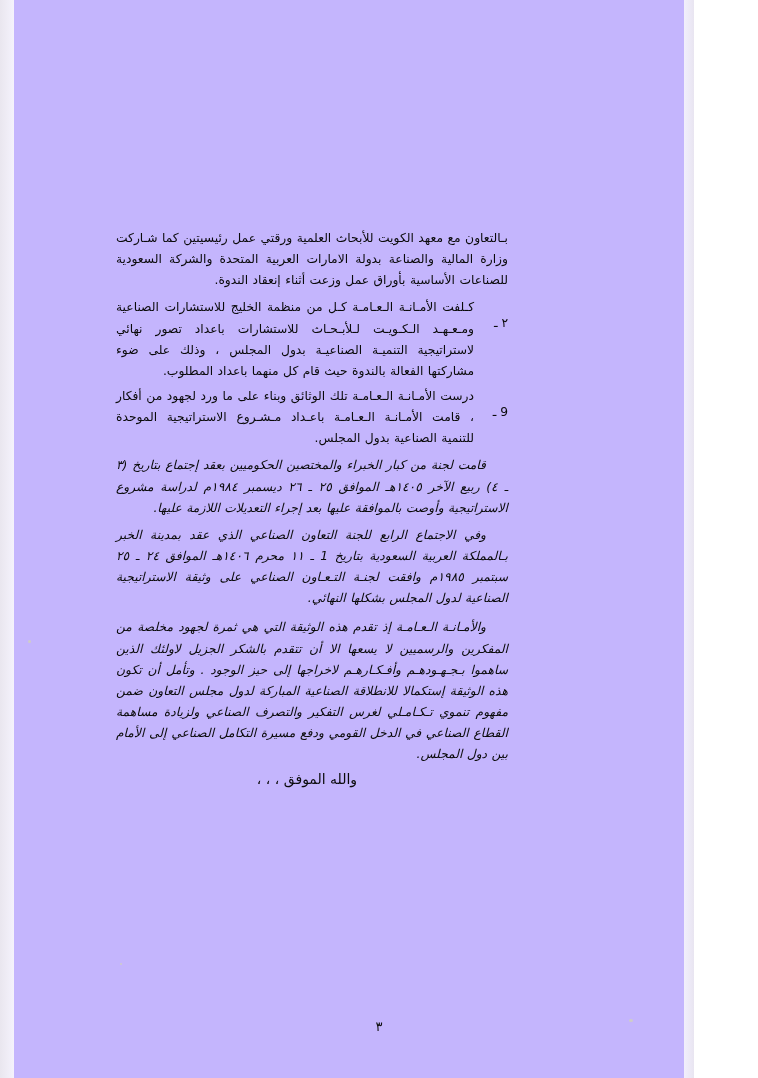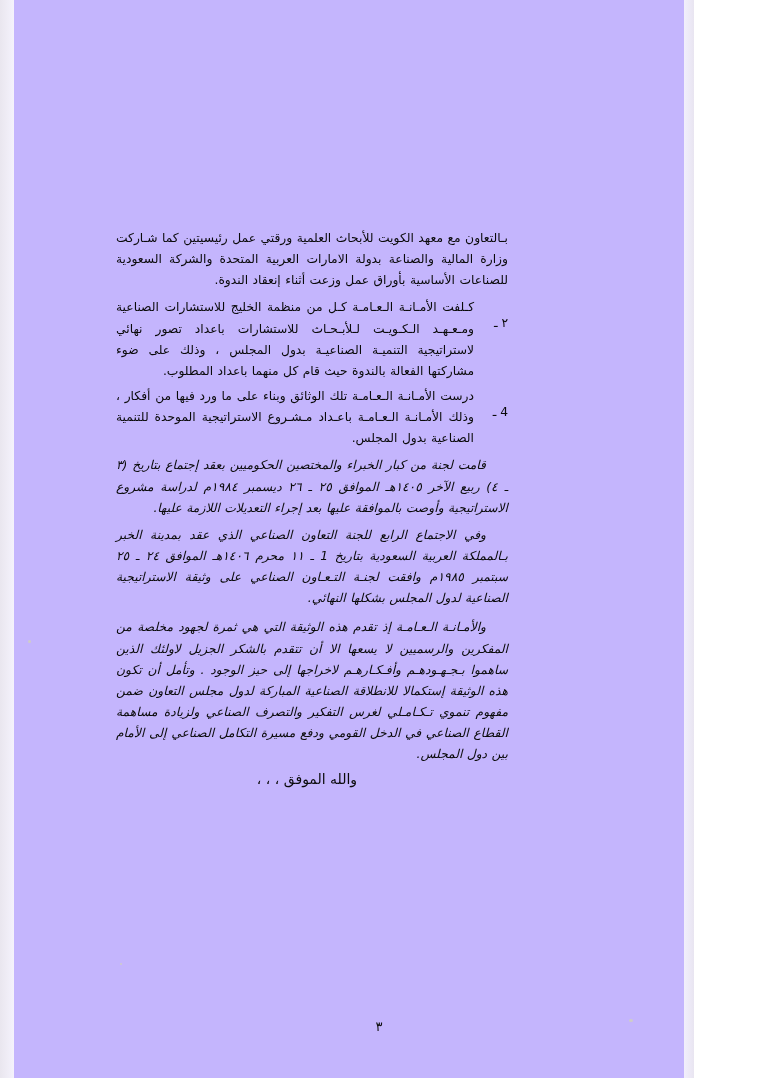--- a/index.html
+++ b/index.html
@@ -127,22 +127,22 @@
   <div class="content">
 
     <p class="para para-cont">بـالتعاون مع معهد الكويت للأبحاث العلمية ورقتي عمل رئيسيتين كما شـاركت وزارة المالية والصناعة بدولة الامارات العربية المتحدة والشركة السعودية للصناعات الأساسية بأوراق عمل وزعت أثناء إنعقاد الندوة.</p>
 
     <div class="numbered gap-sm">
       <span class="marker">٢ ـ</span>
       <p class="para">كـلفت الأمـانـة الـعـامـة كـل من منظمة الخليج للاستشارات الصناعية ومـعـهـد الـكـويـت لـلأبـحـاث للاستشارات باعداد تصور نهائي لاستراتيجية التنميـة الصناعيـة بدول المجلس ، وذلك على ضوء مشاركتها الفعالة بالندوة حيث قام كل منهما باعداد المطلوب.</p>
     </div>
 
     <div class="numbered">
-      <span class="marker">4 ـ</span>
-      <p class="para">درست الأمـانـة الـعـامـة تلك الوثائق وبناء على ما ورد فيها من أفكار ، وذلك الأمـانـة الـعـامـة باعـداد مـشـروع الاستراتيجية الموحدة للتنمية الصناعية بدول المجلس.</p>
+      <span class="marker">9 ـ</span>
+      <p class="para">درست الأمـانـة الـعـامـة تلك الوثائق وبناء على ما ورد لجهود من أفكار ، قامت الأمـانـة الـعـامـة باعـداد مـشـروع الاستراتيجية الموحدة للتنمية الصناعية بدول المجلس.</p>
     </div>
 
     <p class="para para-indent gap-sm">قامت لجنة من كبار الخبراء والمختصين الحكوميين بعقد إجتماع بتاريخ (٣ ـ ٤) ربيع الآخر ١٤٠٥هـ الموافق ٢٥ ـ ٢٦ ديسمبر ١٩٨٤م لدراسة مشروع الاستراتيجية وأوصت بالموافقة عليها بعد إجراء التعديلات اللازمة عليها.</p>
 
     <p class="para para-indent gap-sm">وفي الاجتماع الرابع للجنة التعاون الصناعي الذي عقد بمدينة الخبر بـالمملكة العربية السعودية بتاريخ 1 ـ ١١ محرم ١٤٠٦هـ الموافق ٢٤ ـ ٢٥ سبتمبر ١٩٨٥م وافقت لجنـة التـعـاون الصناعي على وثيقة الاستراتيجية الصناعية لدول المجلس بشكلها النهائي.</p>
 
 
     <p class="para para-indent gap-lg">والأمـانـة الـعـامـة إذ تقدم هذه الوثيقة التي هي ثمرة لجهود مخلصة من المفكرين والرسميين لا يسعها الا أن تتقدم بالشكر الجزيل لاولئك الذين ساهموا بـجـهـودهـم وأفـكـارهـم لاخراجها إلى حيز الوجود . وتأمل أن تكون هذه الوثيقة إستكمالا للانطلاقة الصناعية المباركة لدول مجلس التعاون ضمن مفهوم تنموي تـكـامـلي لغرس التفكير والتصرف الصناعي ولزيادة مساهمة القطاع الصناعي في الدخل القومي ودفع مسيرة التكامل الصناعي إلى الأمام بين دول المجلس.</p>
 
     <p class="closing">والله الموفق ، ، ،</p>

